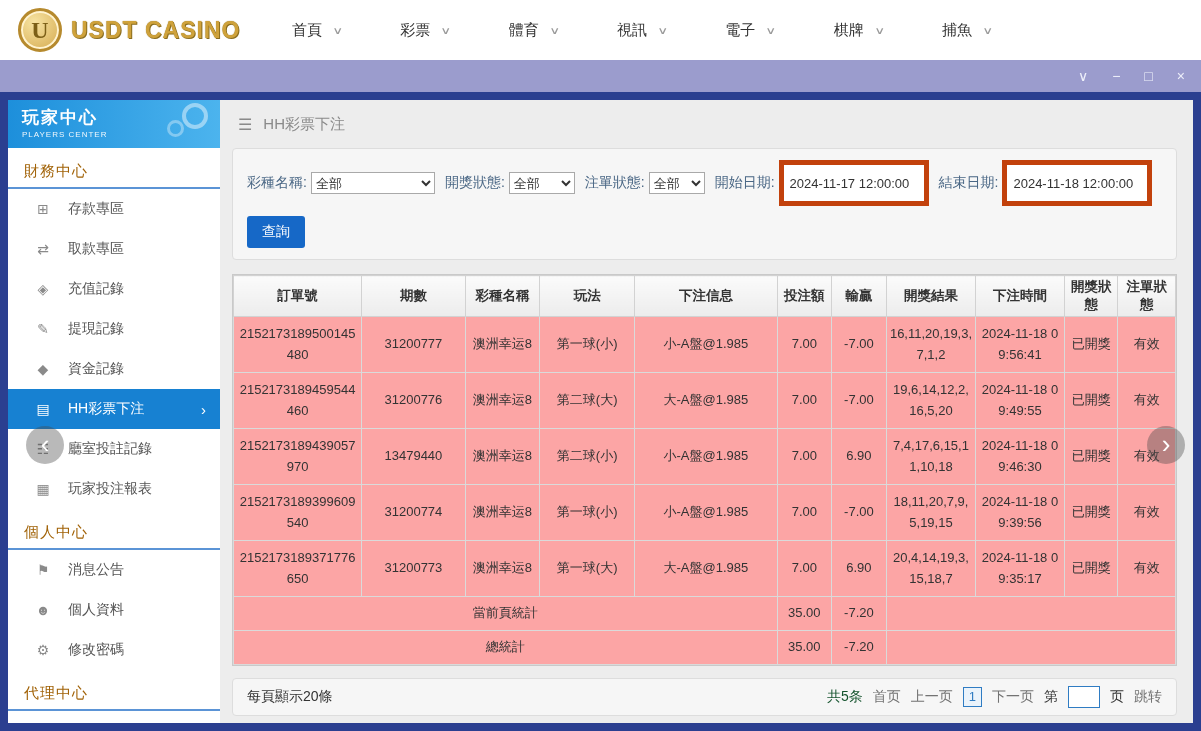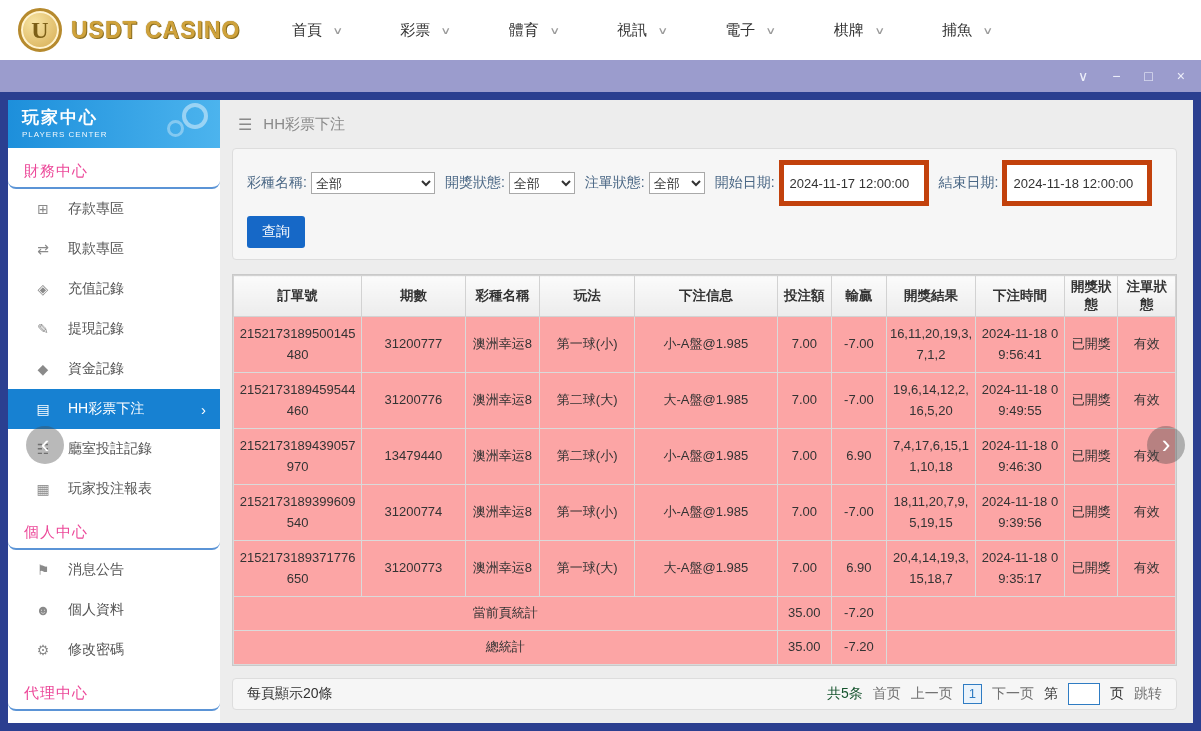--- a/index.html
+++ b/index.html
@@ -33,21 +33,21 @@
   .win-controls span { cursor:pointer; line-height:1; }
   
   .frame { height:639px; border:8px solid #2b3f90; display:flex; background:#ededed; }
   
   .sidebar { width:212px; background:#fff; flex-shrink:0; overflow:hidden; }
   .sb-header { height:48px; background:linear-gradient(90deg,#1d8fdb,#4cb4ee); color:#fff; padding:6px 14px; position:relative; overflow:hidden; }
   .sb-title { font-size:17px; font-weight:bold; letter-spacing:2px; }
   .sb-sub { font-size:8px; letter-spacing:1px; opacity:.92; margin-top:1px; }
   .sb-deco { position:absolute; right:12px; top:3px; width:26px; height:26px; border:4px solid rgba(255,255,255,.45); border-radius:50%; }
   .sb-deco2 { position:absolute; right:36px; top:20px; width:17px; height:17px; border:3px solid rgba(255,255,255,.35); border-radius:50%; }
-  .sb-section-title { font-size:15px; color:#ec4899; padding:14px 16px 6px; border-bottom:2px solid #5b94d6; letter-spacing:1px;border-radius:8px; }
+  .sb-section-title { font-size:15px; color:#a16207; padding:14px 16px 6px; border-bottom:2px solid #5b94d6; letter-spacing:1px; }
   .sb-item { display:flex; align-items:center; height:40px; padding-left:26px; gap:16px; font-size:14px; color:#555; cursor:pointer; }
   .sb-icon { width:18px; text-align:center; color:#8a8a8a; font-size:14px; }
   .sb-item.active { background:#1781d2; color:#fff; }
   .sb-item.active .sb-icon { color:#fff; }
   .sb-chev { margin-left:auto; margin-right:14px; font-size:15px; color:#fff; }
   
   .main { flex:1; padding:0 16px 0 12px; overflow:hidden; }
   .breadcrumb { height:48px; display:flex; align-items:center; gap:11px; color:#8a8a8a; font-size:15px; padding-left:6px; }
   .hamb { font-size:16px; color:#8a8a8a; cursor:pointer; }
   .filter-card { background:#f6f6f6; border:1px solid #ddd; border-radius:4px; padding:11px 14px; }
@@ -63,21 +63,21 @@
   table { width:100%; border-collapse:collapse; table-layout:fixed; font-size:13px; color:#333; }
   th { background:linear-gradient(#fbfbfb,#ececec); border:1px solid #d2d2d2; height:38px; font-size:13.5px; font-weight:bold; padding:2px; }
   td { border:1px solid #dadada; text-align:center; padding:4px 3px; word-break:break-all; line-height:1.55; }
   #tbody td { height:56px; }
   .stats td { height:34px; }
   th:nth-child(1){width:13.6%} th:nth-child(2){width:11%} th:nth-child(3){width:7.9%}
   th:nth-child(4){width:10.1%} th:nth-child(5){width:15.1%} th:nth-child(6){width:5.8%}
   th:nth-child(7){width:5.8%} th:nth-child(8){width:9.5%} th:nth-child(9){width:9.4%}
   th:nth-child(10){width:5.7%} th:nth-child(11){width:6.1%}
   
-  .pagination { margin-top:12px; background:#f6f6f6; border:1px solid #ddd; border-radius:4px; height:32px; display:flex; align-items:center; justify-content:space-between; padding:4px 14px; font-size:14px; color:#333; }
+  .pagination { margin-top:12px; background:#f6f6f6; border:1px solid #ddd; border-radius:4px; height:38px; display:flex; align-items:center; justify-content:space-between; padding:4px 14px; font-size:14px; color:#333; }
   .pag-right { display:flex; align-items:center; gap:10px; }
   .pag-right a { color:#737373; text-decoration:none; cursor:pointer; }
   .pag-total { color:#14532d; }
   .cur-page { border:1px solid #2f7cc3; color:#2f7cc3; padding:0 5px; background:#eaf3fb; font-size:13px; line-height:18px; cursor:pointer; }
   .jump-input { width:32px; height:22px; border:1px solid #2f7cc3; background:#fff; }
   
   .car-arrow { position:absolute; top:426px; width:38px; height:38px; border-radius:50%; border:none; background:rgba(70,70,70,.38); color:#fff; font-size:26px; cursor:pointer; padding:0; display:flex; align-items:center; justify-content:center; z-index:5; }
   .car-arrow.left { left:26px; }
   .car-arrow.right { right:16px; }
   .car-arrow span { line-height:1; margin-top:-3px; }

